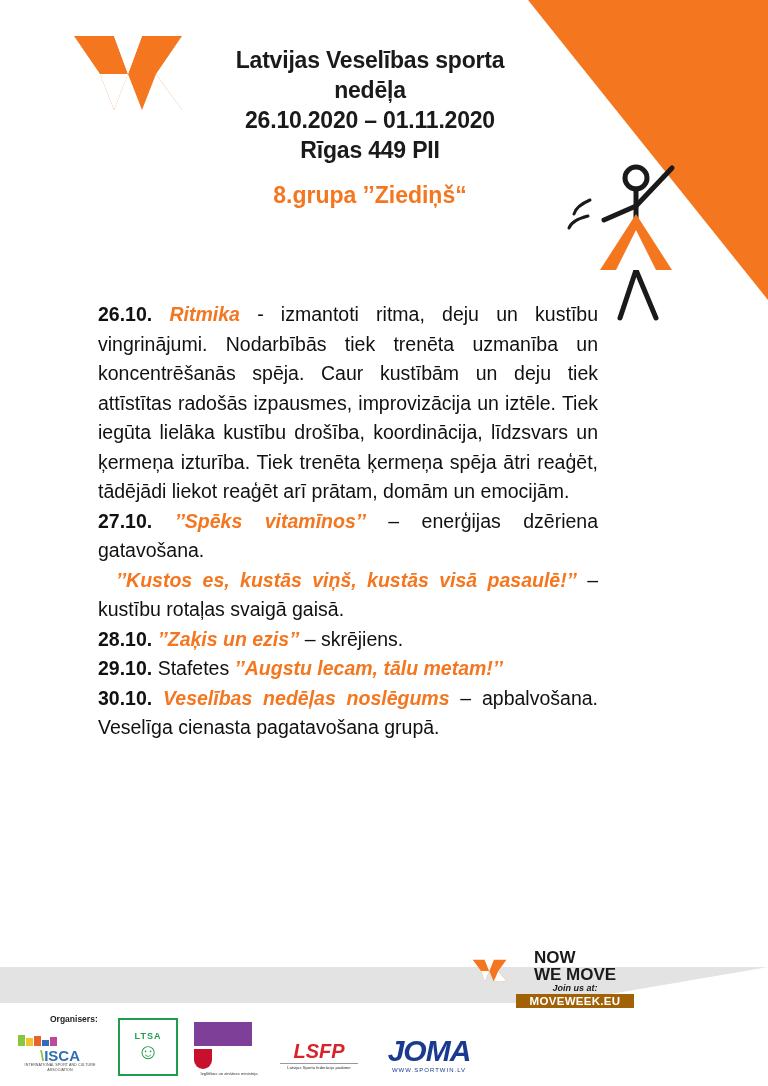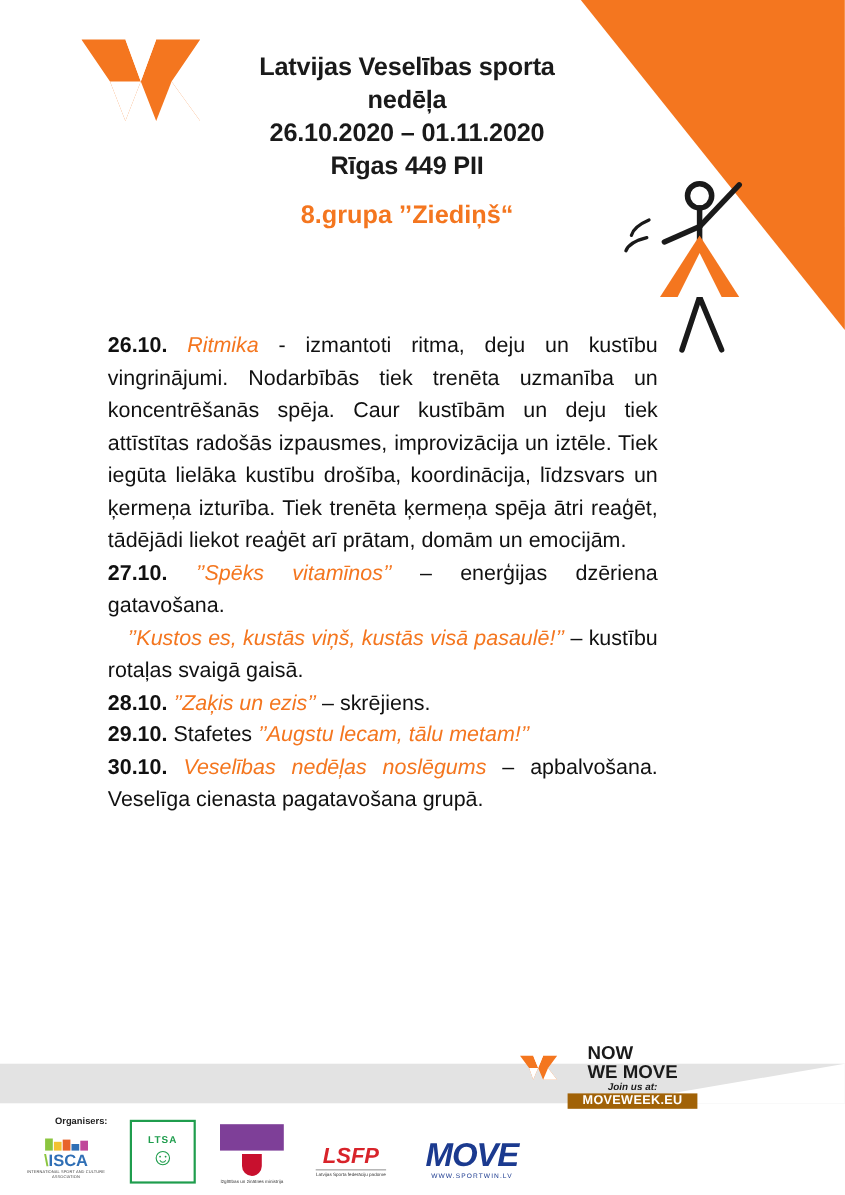--- a/index.html
+++ b/index.html
@@ -80,21 +80,21 @@
   .para {
     margin: 0 0 0 0;
     text-align: justify;
     text-justify: inter-word;
   }
   .date {
     font-weight: bold;
   }
   .hl {
     color: #f4761f;
-    font-weight: normal;
+    font-weight: bold;
     font-style: italic;
   }
   .indent {
     text-indent: 18px;
   }
 
   
   .footer {
     position: absolute;
     left: 0;
@@ -176,21 +176,20 @@
   .logos {
     position: absolute;
     left: 18px;
     bottom: 10px;
     display: flex;
     align-items: flex-end;
     gap: 16px;
   }
   .logo-box {
     display: flex;
-    align-items: center;
     justify-content: center;
     text-align: center;
     position: relative;
   }
 
   
   .isca {
     width: 84px;
     height: 44px;
     background: #ffffff;
@@ -420,18 +419,18 @@
       <div class="crest"></div>
       <div class="cap">Izglītības un zinātnes ministrija</div>
     </div>
 
     <div class="logo-box lsfp">
       <div class="name">LSFP</div>
       <div class="sub">Latvijas Sporta federāciju padome</div>
     </div>
 
     <div class="logo-box joma">
-      <div class="name">MOVE</div>
+      <div class="name">JOMA</div>
       <div class="sub">WWW.SPORTWIN.LV</div>
     </div>
 
   </div>
 </div>
 
 </body></html>

